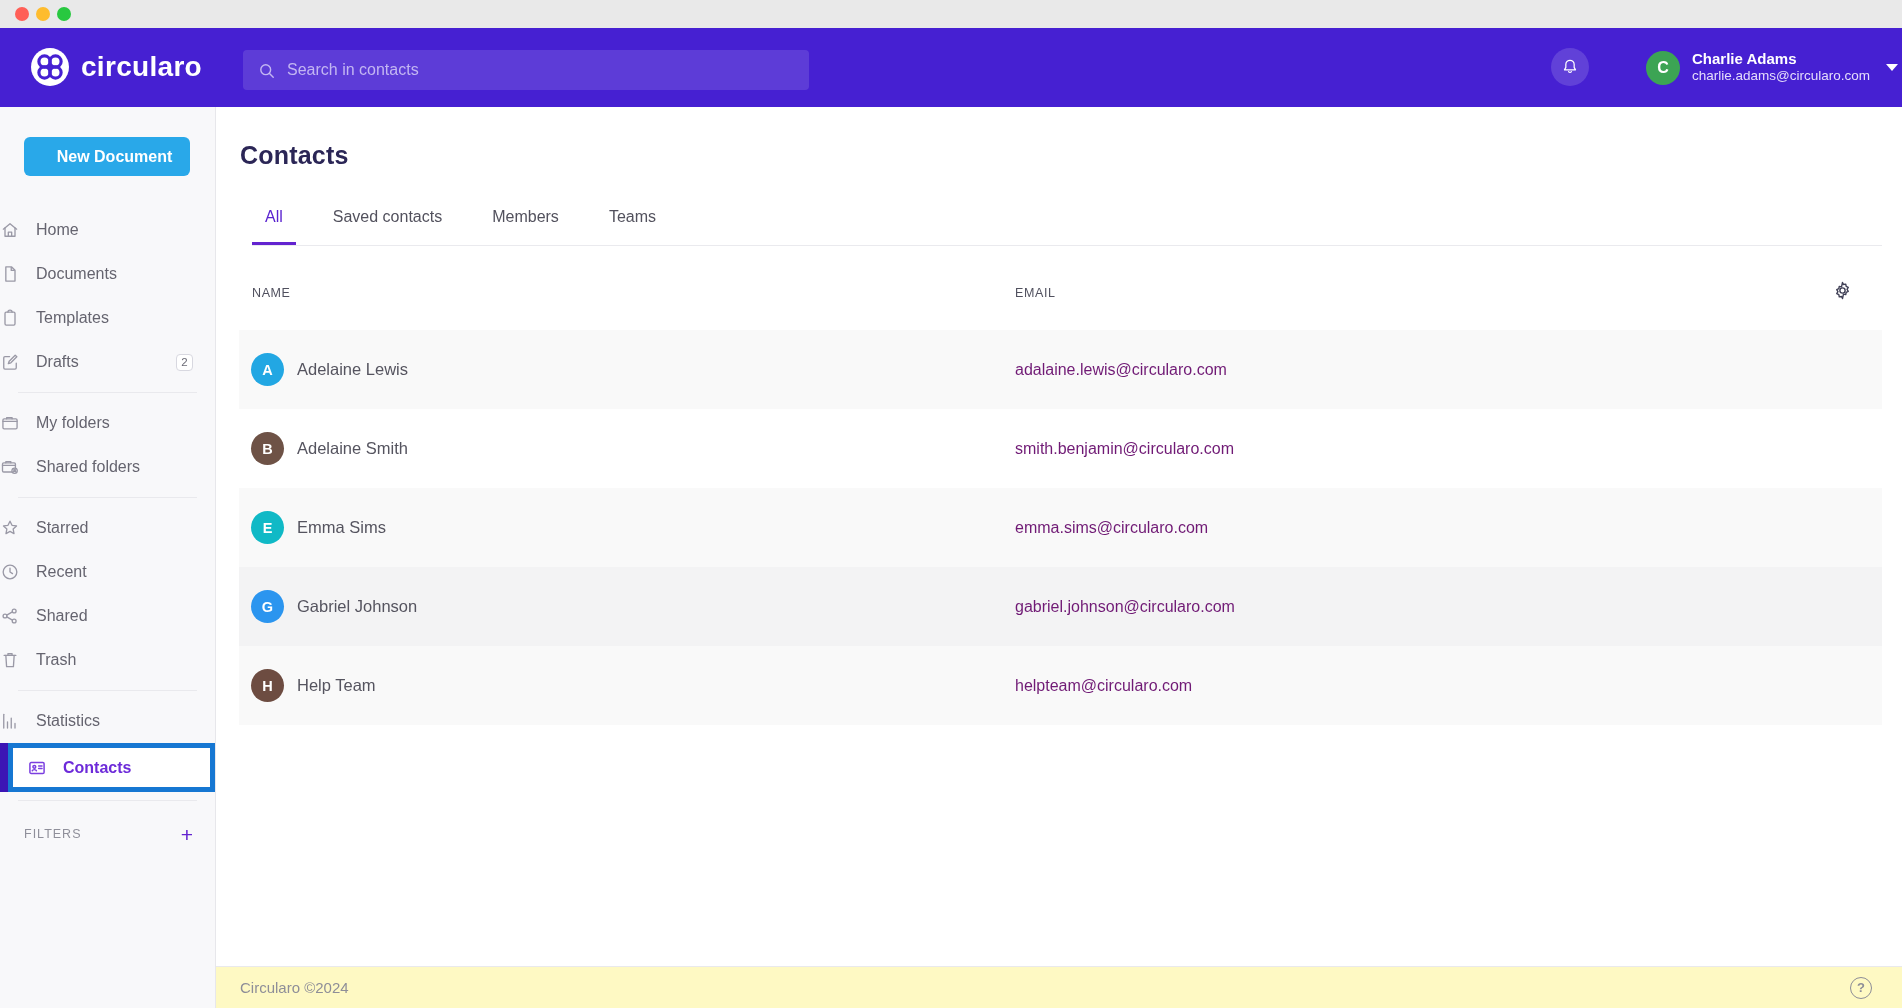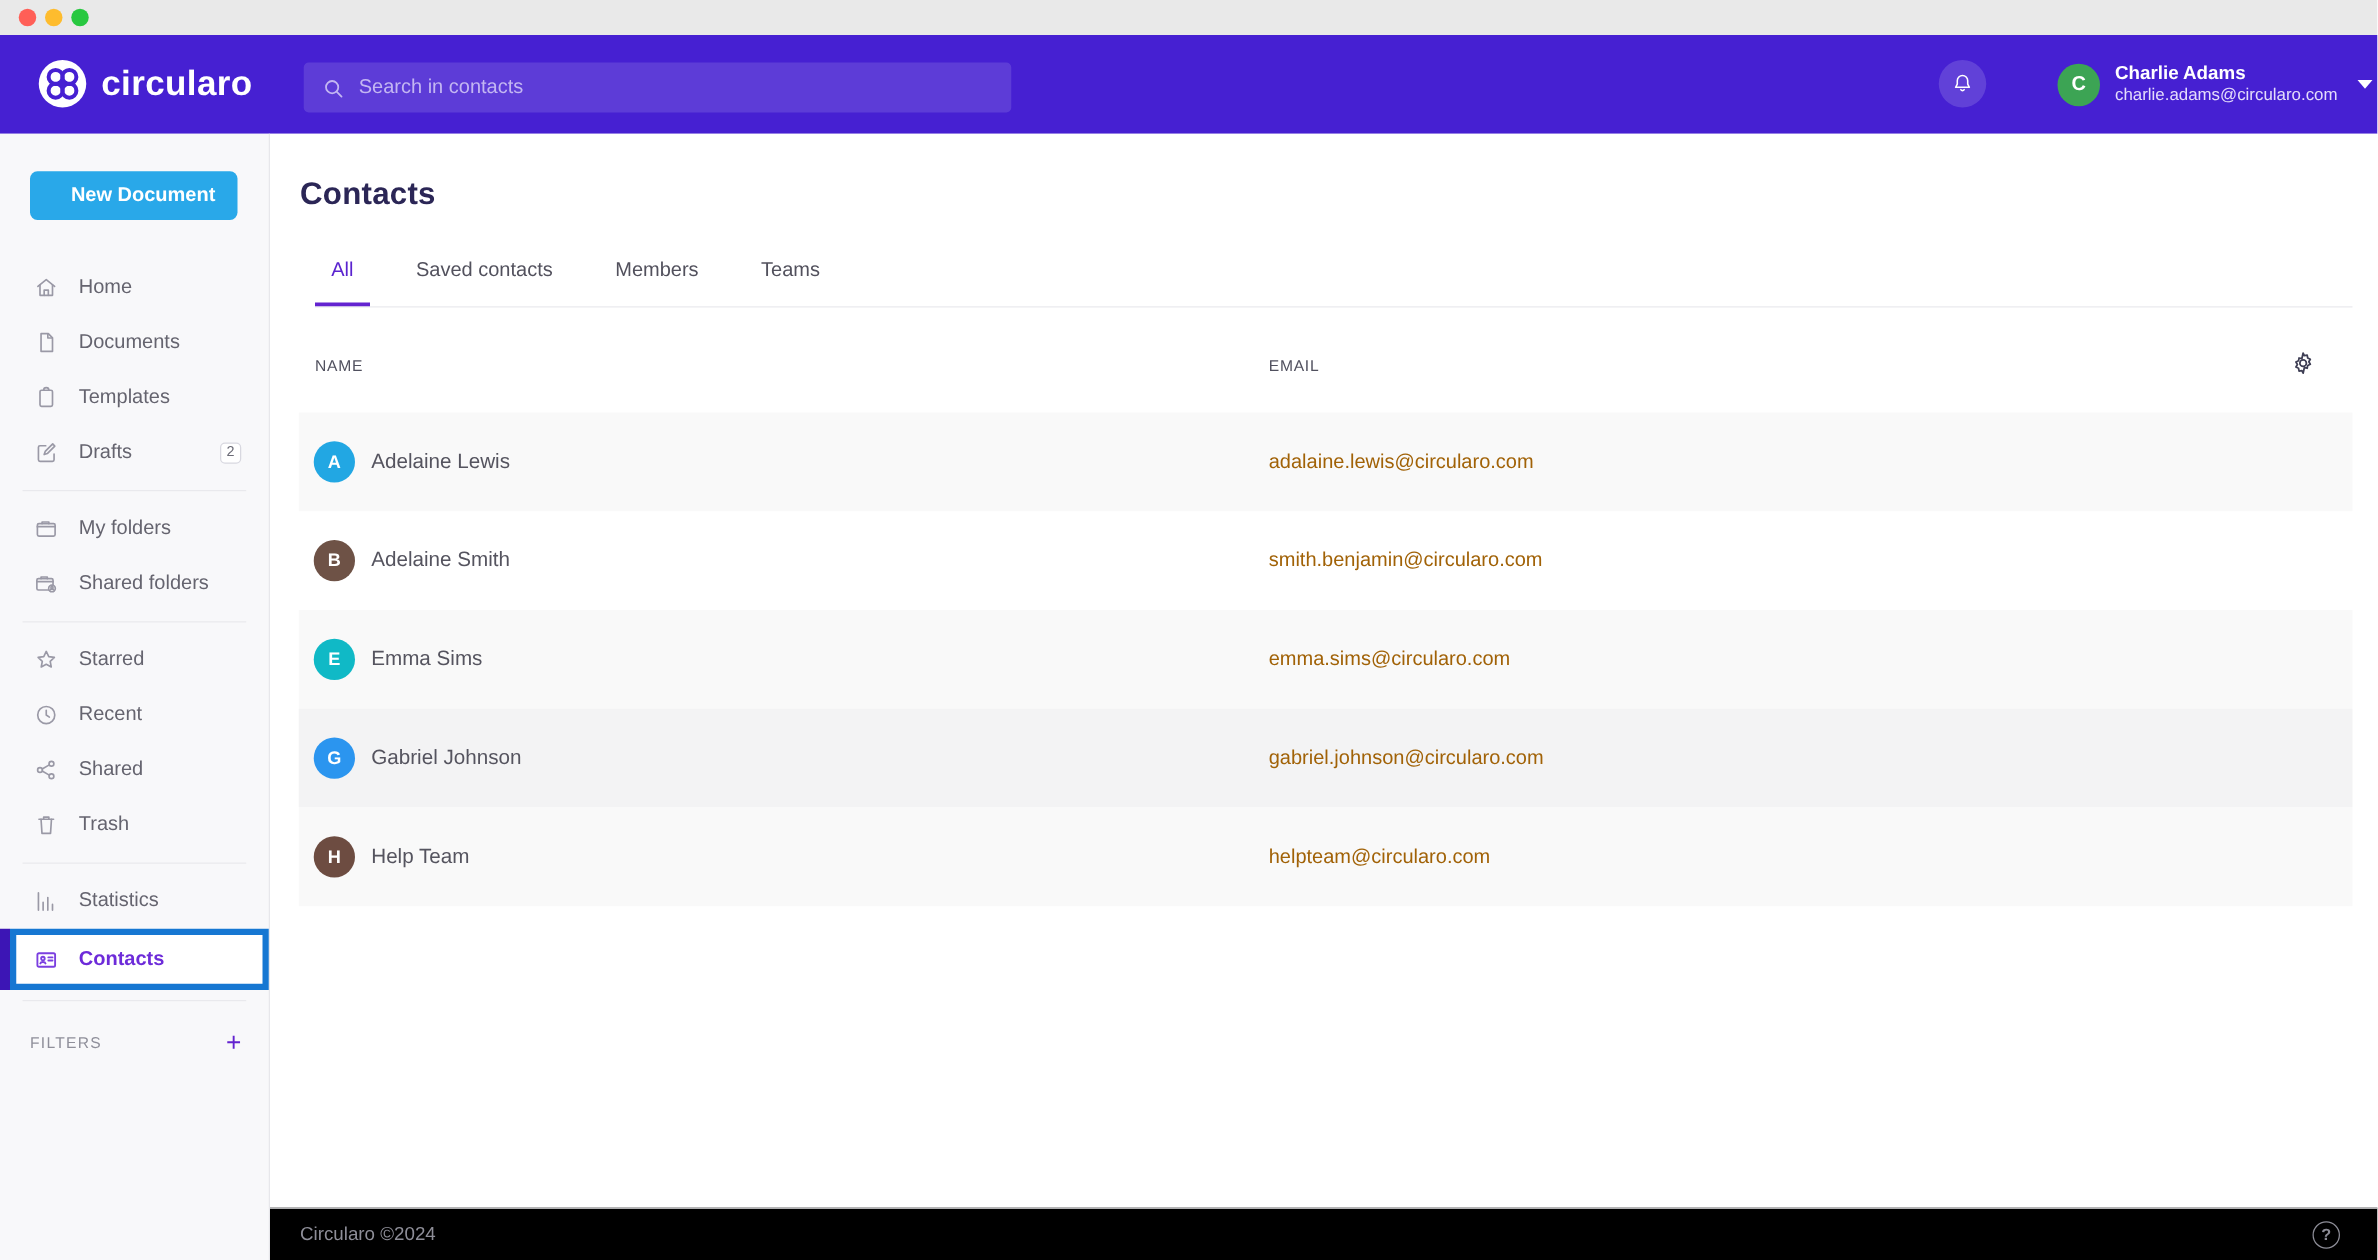--- a/index.html
+++ b/index.html
@@ -31,21 +31,21 @@
   .user-email { color:#e4dcfb; font-size:13.5px; }
   .caret-down { margin-left:16px; width:0; height:0; border-left:6px solid transparent; border-right:6px solid transparent;
                 border-top:7px solid #fff; }
 
   
   .sidebar { position:absolute; top:107px; left:0; width:216px; bottom:0; background:#f8f8fa; border-right:1px solid #e7e7eb; }
   .new-doc { position:absolute; left:24px; top:30px; width:166px; height:39px; border:none; border-radius:6px;
              background:#29a8e9; color:#fff; font-size:16px; font-weight:700; font-family:"Liberation Sans", sans-serif;
              cursor:pointer;padding-left:15px; }
   .nav { position:absolute; top:101px; left:0; right:0; }
-  .nav-item { height:44px; display:flex; align-items:center; padding-left:27px; cursor:pointer; color:#65646f; font-size:16px; }
+  .nav-item { height:44px; display:flex; align-items:center; cursor:pointer; color:#65646f; font-size:16px; }
   .nav-item .ic { width:20px; height:20px; color:#9a99a6; margin-right:16px; display:flex; align-items:center; justify-content:center; }
   .nav-item .lbl { flex:1; }
   .badge { margin-right:22px; min-width:17px; height:17px; padding:0 4px; border:1px solid #d8d8e0; border-radius:4px;
            background:#fff; color:#6b6b76; font-size:11.5px; display:flex; align-items:center; justify-content:center; }
   .nav-divider { height:1px; background:#e9e9ed; margin:8px 18px; }
   .active-wrap { position:relative; margin:0; }
   .active-strip { position:absolute; left:0; top:0; bottom:0; width:8px; background:#3c15b5; }
   .nav-item.active { margin-left:8px; height:49px; background:#fff; border:5px solid #1677d2; padding-left:14px;
                      color:#6d2bd9; font-weight:700; }
   .nav-item.active .ic { color:#7b3fe0; }
@@ -67,23 +67,23 @@
   .gear-btn { position:absolute; right:26px; top:30px; width:28px; height:28px; display:flex; align-items:center;
               justify-content:center; cursor:pointer; color:#3f3f55; }
 
   .rows { position:absolute; left:23px; right:20px; top:223px; }
   .row { height:79px; display:flex; align-items:center; padding-left:12px; position:relative; cursor:pointer; }
   .row.striped { background:#f9f9f9; }
   .row.hovered { background:#f3f3f4; }
   .row-avatar { width:33px; height:33px; border-radius:50%; color:#fff; font-size:14.5px; font-weight:700;
                 display:flex; align-items:center; justify-content:center; flex:0 0 auto; }
   .row-name { margin-left:13px; font-size:16.5px; color:#55545f; }
-  .row-email { position:absolute; left:776px; font-size:16px; color:#a16207; }
-
-  .footer { position:absolute; left:0; right:0; bottom:0; height:42px; background:#000000; border-top:1px solid #e9e9ec;
+  .row-email { position:absolute; left:776px; font-size:16px; color:#701a75; }
+
+  .footer { position:absolute; left:0; right:0; bottom:0; height:42px; background:#fef9c3; border-top:1px solid #e9e9ec;
             display:flex; align-items:center; justify-content:space-between; padding:0 30px 0 24px; }
   .footer-text { color:#8e8e98; font-size:15px; }
   .help-btn { width:22px; height:22px; border-radius:50%; border:1.8px solid #8d8d97; color:#8d8d97; font-size:13px;
               font-weight:700; display:flex; align-items:center; justify-content:center; cursor:pointer; }
 
   svg { display:block; }
 </style>
 </head>
 <body>
 

